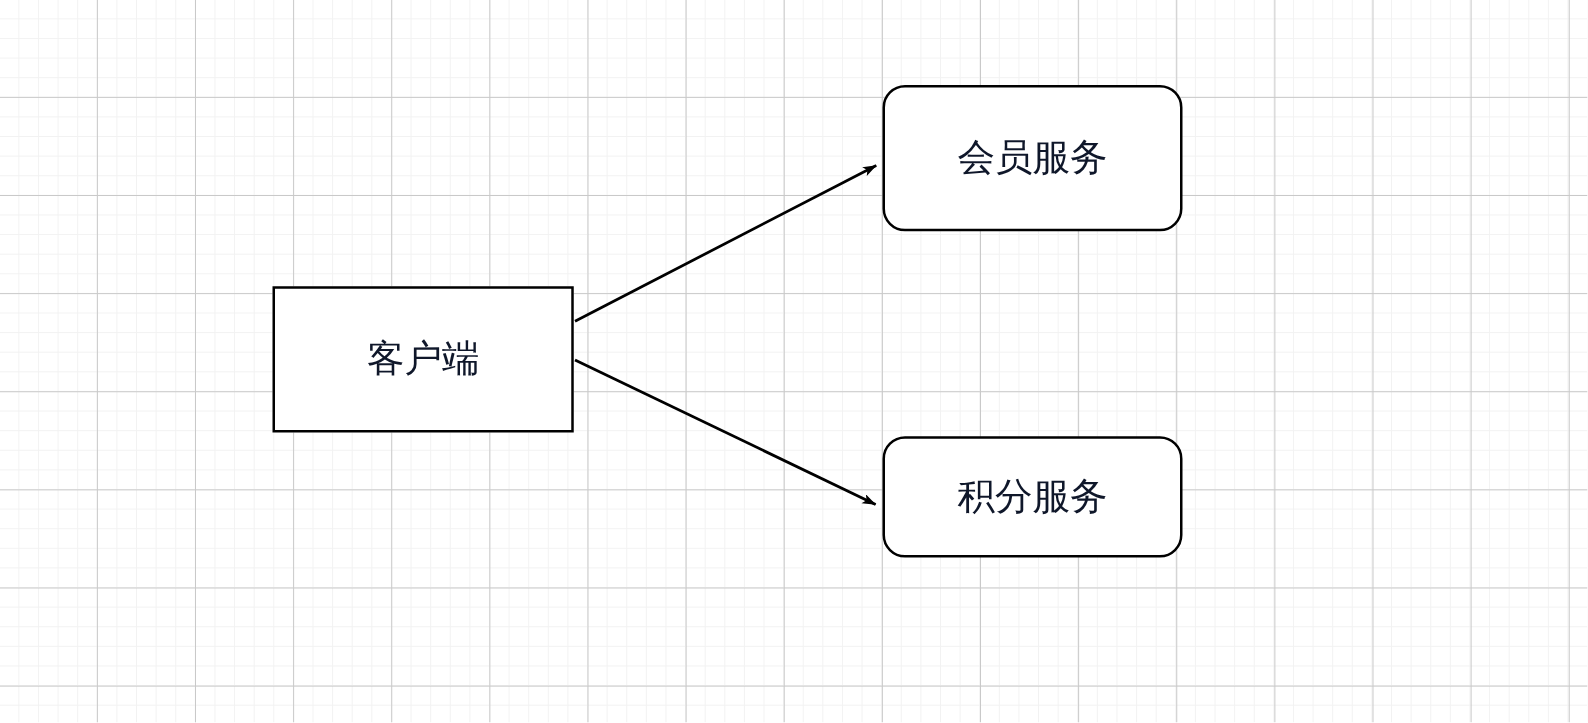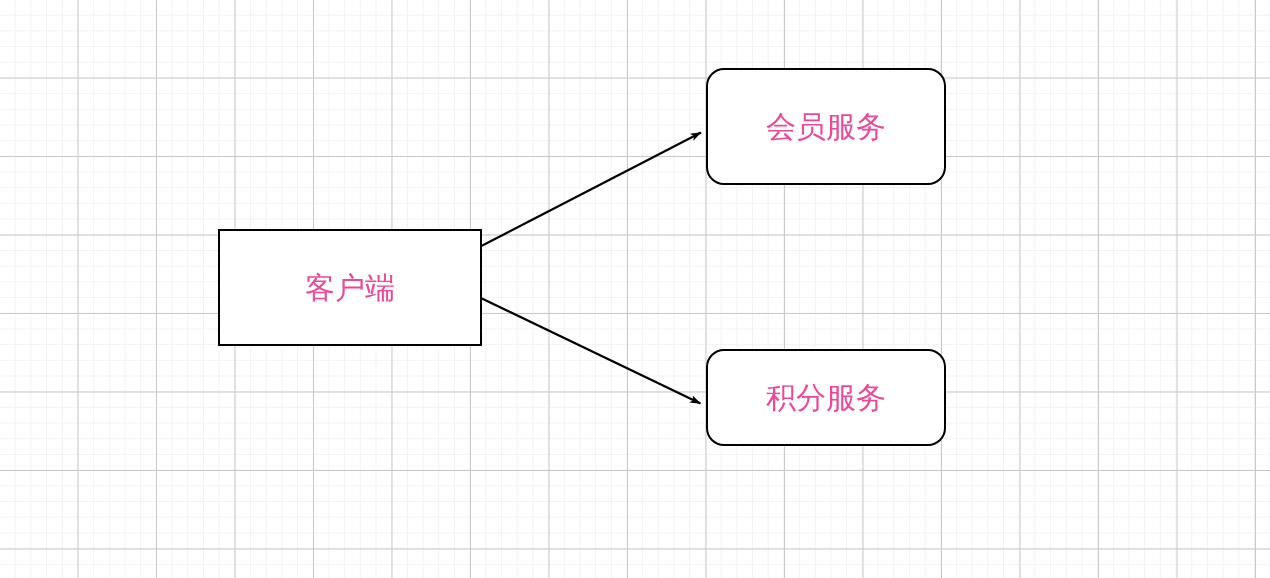--- a/index.html
+++ b/index.html
@@ -46,21 +46,21 @@
     justify-content: center;
     background: #ffffff;
     border: 2px solid #000000;
     color: #000000;
   }
   .node-label {
     font-size: 30px;
     line-height: 1;
     letter-spacing: 0px;
     white-space: nowrap;
-    color: #ec4899;
+    color: #0f172a;
   }
   .node.rect {
     border-radius: 0px;
   }
   .node.rounded {
     border-radius: 18px;
   }
 </style>
 </head>
 <body>
@@ -70,21 +70,21 @@
   <svg class="edges-layer" viewBox="0 0 1270 578" width="1270" height="578" xmlns="http://www.w3.org/2000/svg">
     <defs>
       <marker id="arrow-head" markerWidth="12" markerHeight="12" refX="10.6" refY="4" orient="auto" markerUnits="userSpaceOnUse">
         <path d="M0,0 L11,4 L0,8 L2.6,4 Z" fill="#000000"></path>
       </marker>
     </defs>
     <line x1="460" y1="257" x2="701" y2="132.4" stroke="#000000" stroke-width="2.2" marker-end="url(#arrow-head)"></line>
     <line x1="460" y1="288" x2="700.5" y2="403.6" stroke="#000000" stroke-width="2.2" marker-end="url(#arrow-head)"></line>
   </svg>
 
-  <div class="node rect" style="left:218px; top:229px; width:264px; height:117px;">
+  <div class="node rect" style="left:218px; top:229px; width:241px; height:117px;">
     <span class="node-label">客户端</span>
   </div>
 
   <div class="node rounded" style="left:706px; top:68px; width:240px; height:117px;">
     <span class="node-label">会员服务</span>
   </div>
 
   <div class="node rounded" style="left:706px; top:349px; width:240px; height:97px;">
     <span class="node-label">积分服务</span>
   </div>

